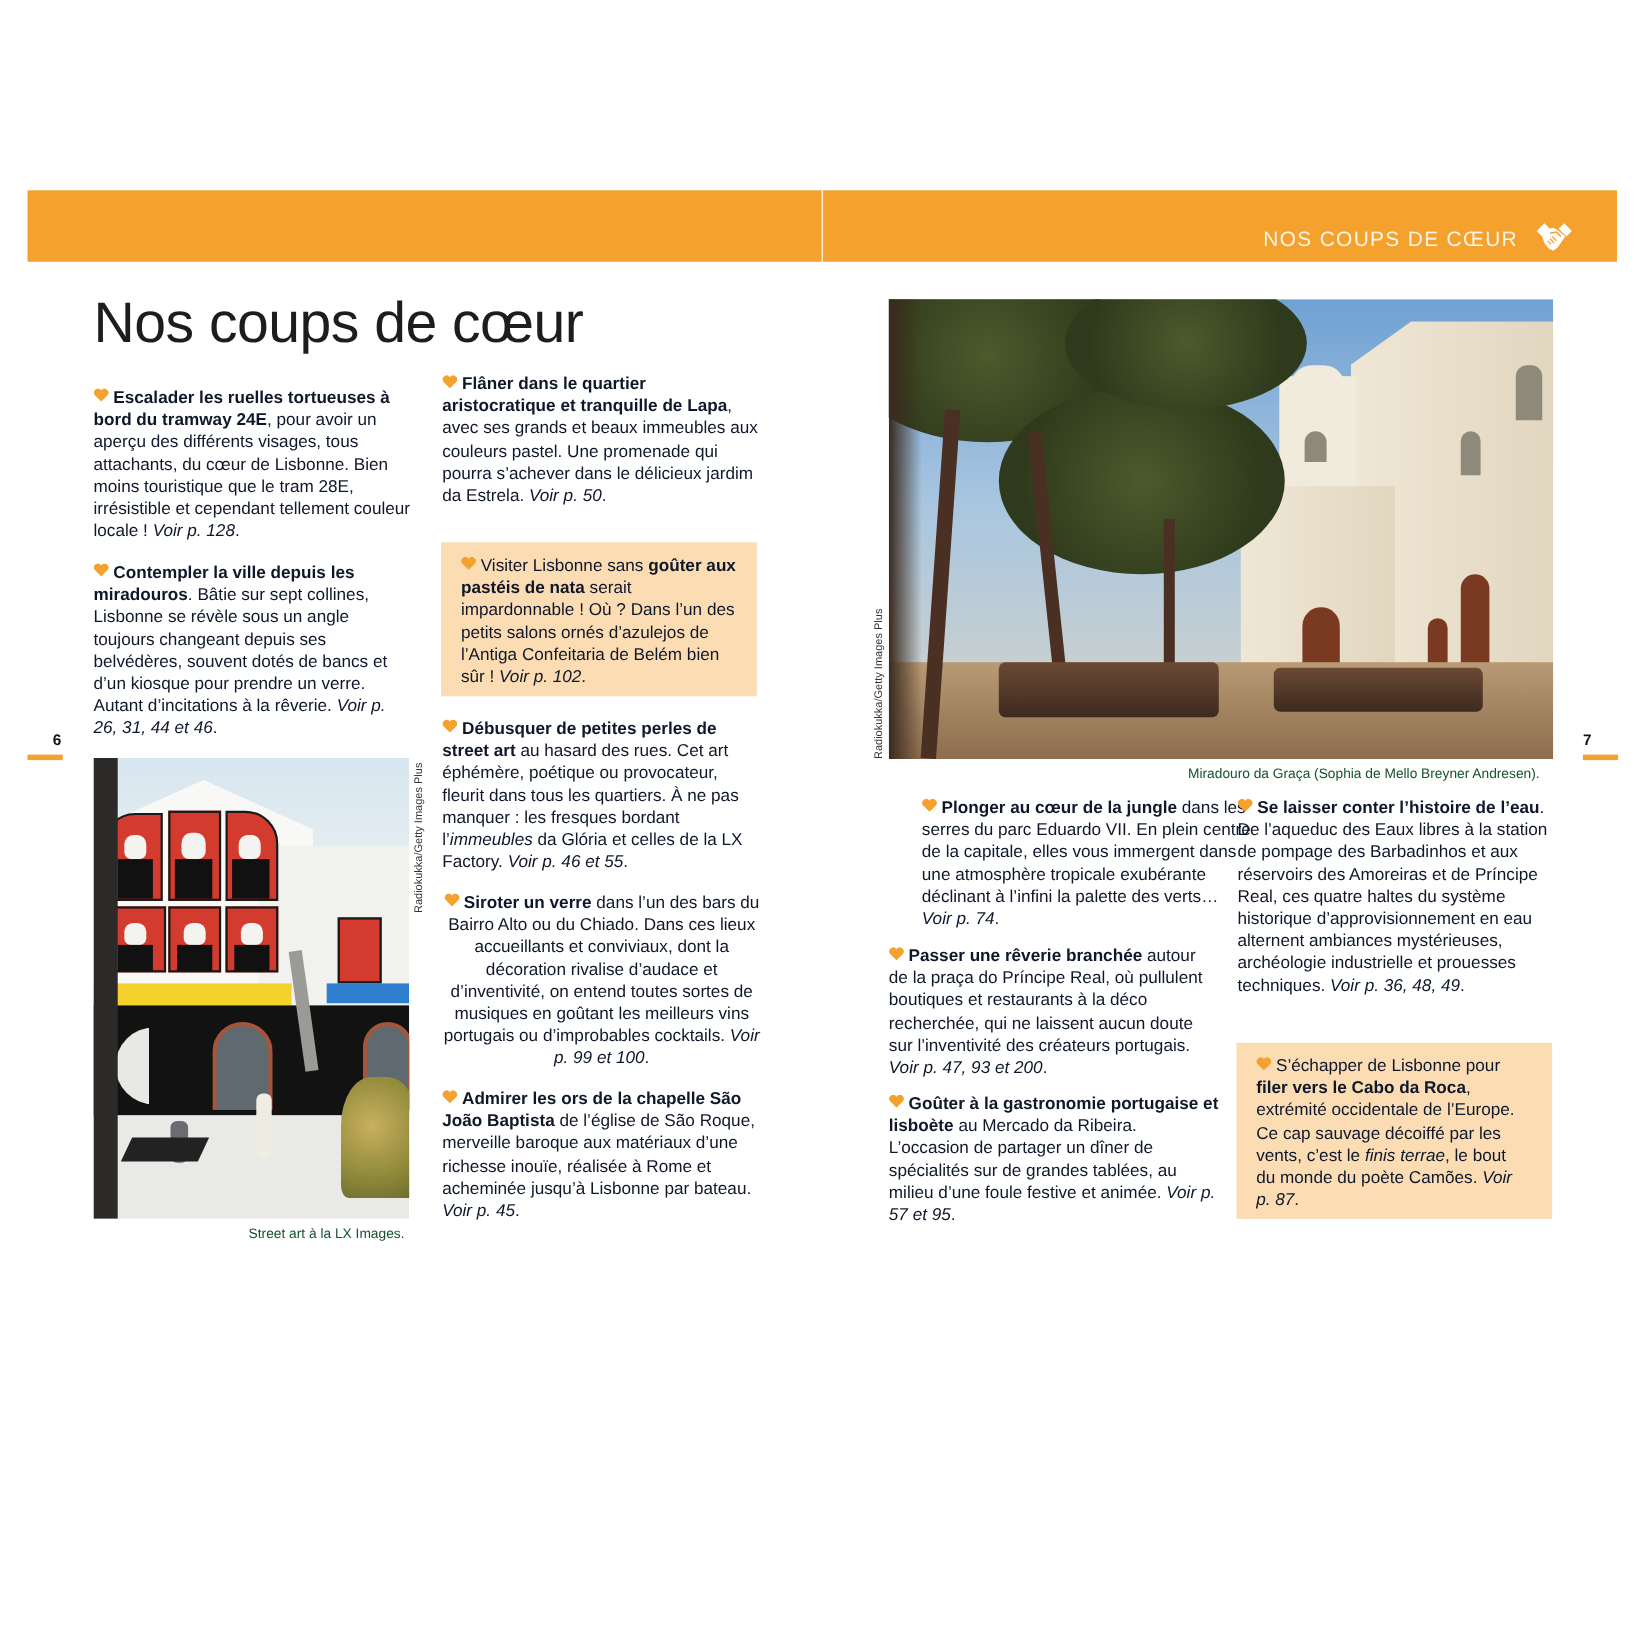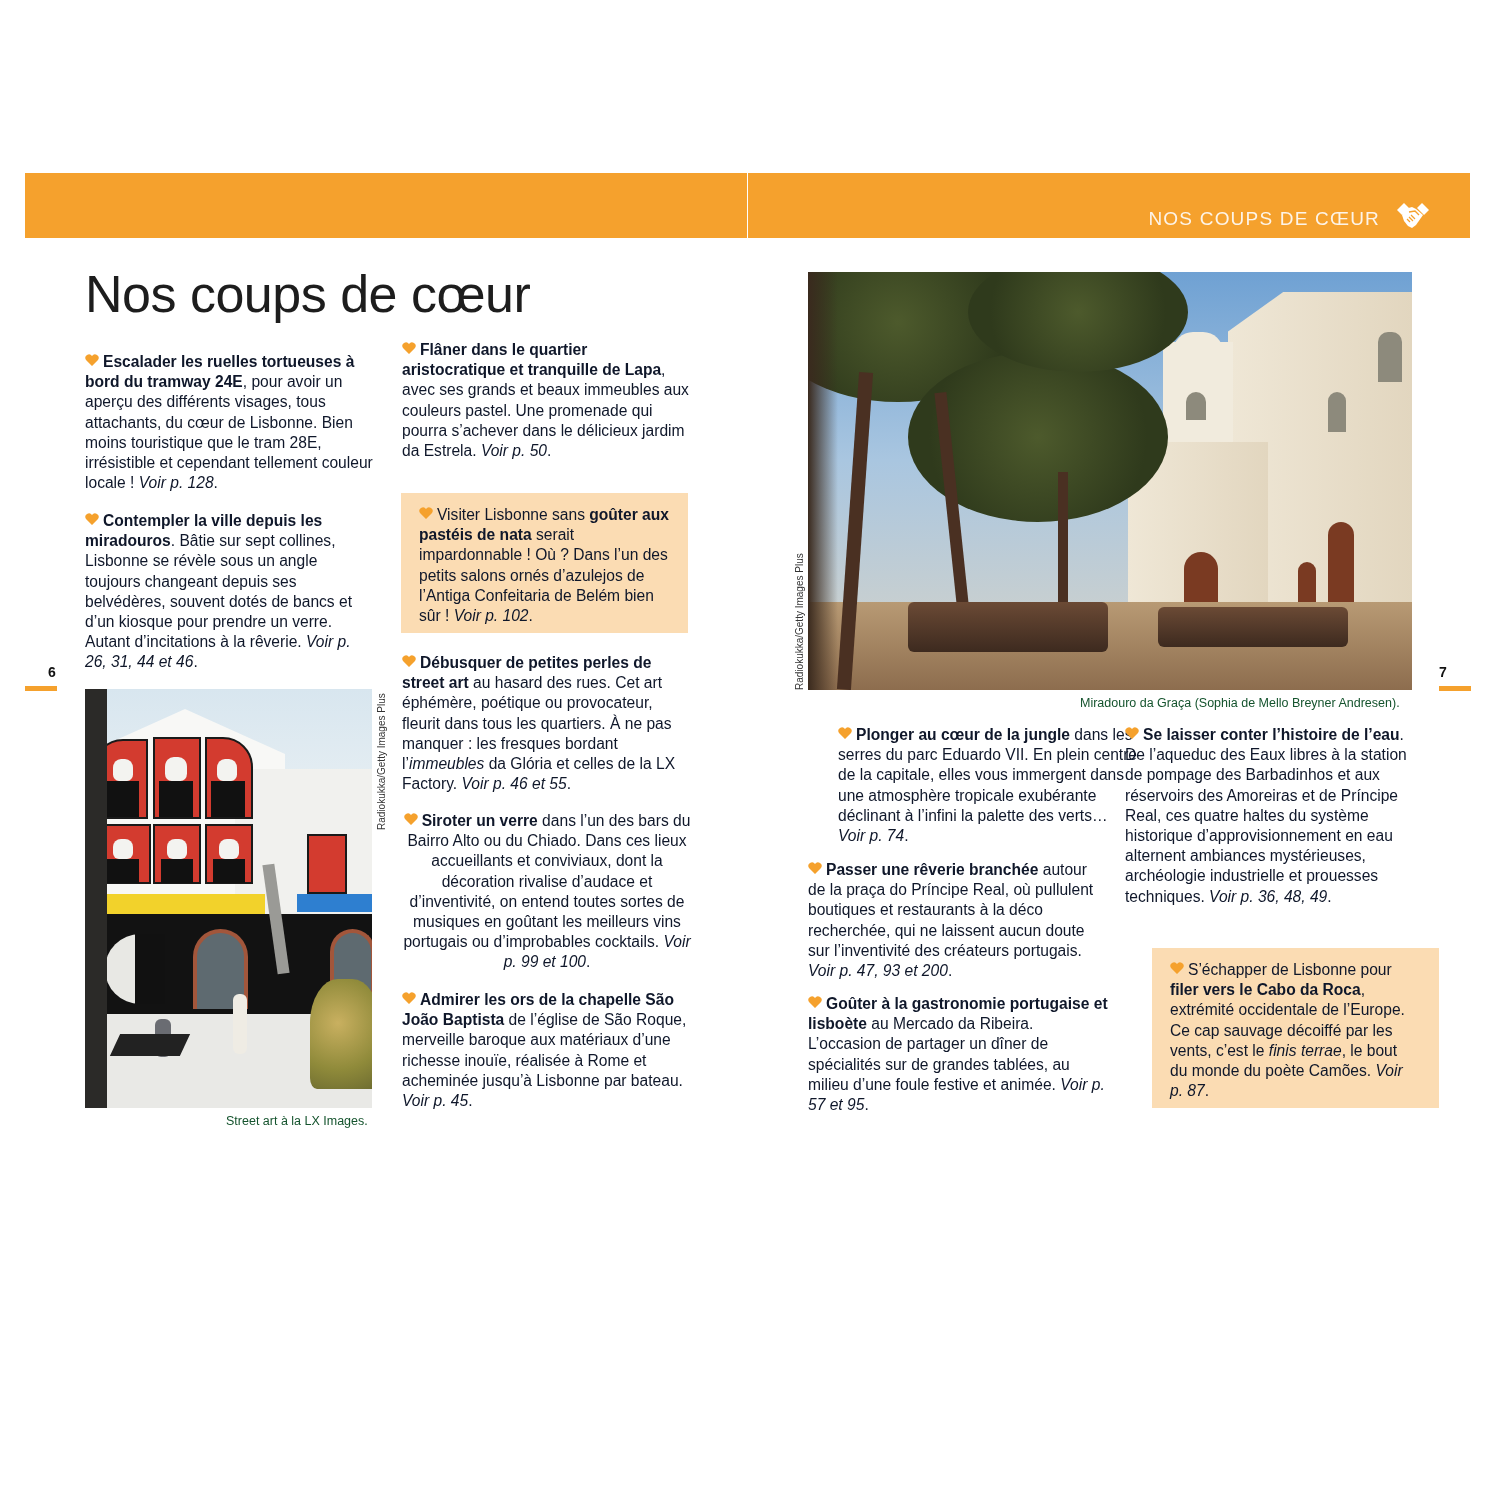--- a/index.html
+++ b/index.html
@@ -208,19 +208,19 @@
       <path d="M7 12 L1 6 A3.2 3.2 0 0 1 7 2 A3.2 3.2 0 0 1 13 6 Z" fill="#f5a12d"></path>
     </svg><b>Goûter à la gastronomie portugaise et lisboète</b><span> au Mercado da Ribeira. L’occasion de partager un dîner de spécialités sur de grandes tablées, au milieu d’une foule festive et animée. </span><i>Voir p. 57 et 95</i><span>.</span>
 </div>
 
 <div class="entry" style="left:1125px; top:725px; width:290px;">
   <svg class="heart" viewBox="0 0 14 12">
       <path d="M7 12 L1 6 A3.2 3.2 0 0 1 7 2 A3.2 3.2 0 0 1 13 6 Z" fill="#f5a12d"></path>
     </svg><b>Se laisser conter l’histoire de l’eau</b><span>. De l’aqueduc des Eaux libres à la station de pompage des Barbadinhos et aux réservoirs des Amoreiras et de Príncipe Real, ces quatre haltes du système historique d’approvisionnement en eau alternent ambiances mystérieuses, archéologie industrielle et prouesses techniques. </span><i>Voir p. 36, 48, 49</i><span>.</span>
 </div>
 
-<div class="boxed" style="left:1124px; top:948px; width:287px; height:160px; padding:12px 28px 0 18px;margin-left:28px;">
+<div class="boxed" style="left:1124px; top:948px; width:287px; height:160px; padding:12px 28px 0 18px;">
   <div class="entry">
     <svg class="heart" viewBox="0 0 14 12">
         <path d="M7 12 L1 6 A3.2 3.2 0 0 1 7 2 A3.2 3.2 0 0 1 13 6 Z" fill="#f5a12d"></path>
       </svg><span>S’échapper de Lisbonne pour </span><b>filer vers le Cabo da Roca</b><span>, extrémité occidentale de l’Europe. Ce cap sauvage décoiffé par les vents, c’est le </span><i>finis terrae</i><span>, le bout du monde du poète Camões. </span><i>Voir p. 87</i><span>.</span>
   </div>
 </div>
 
 </body></html>

